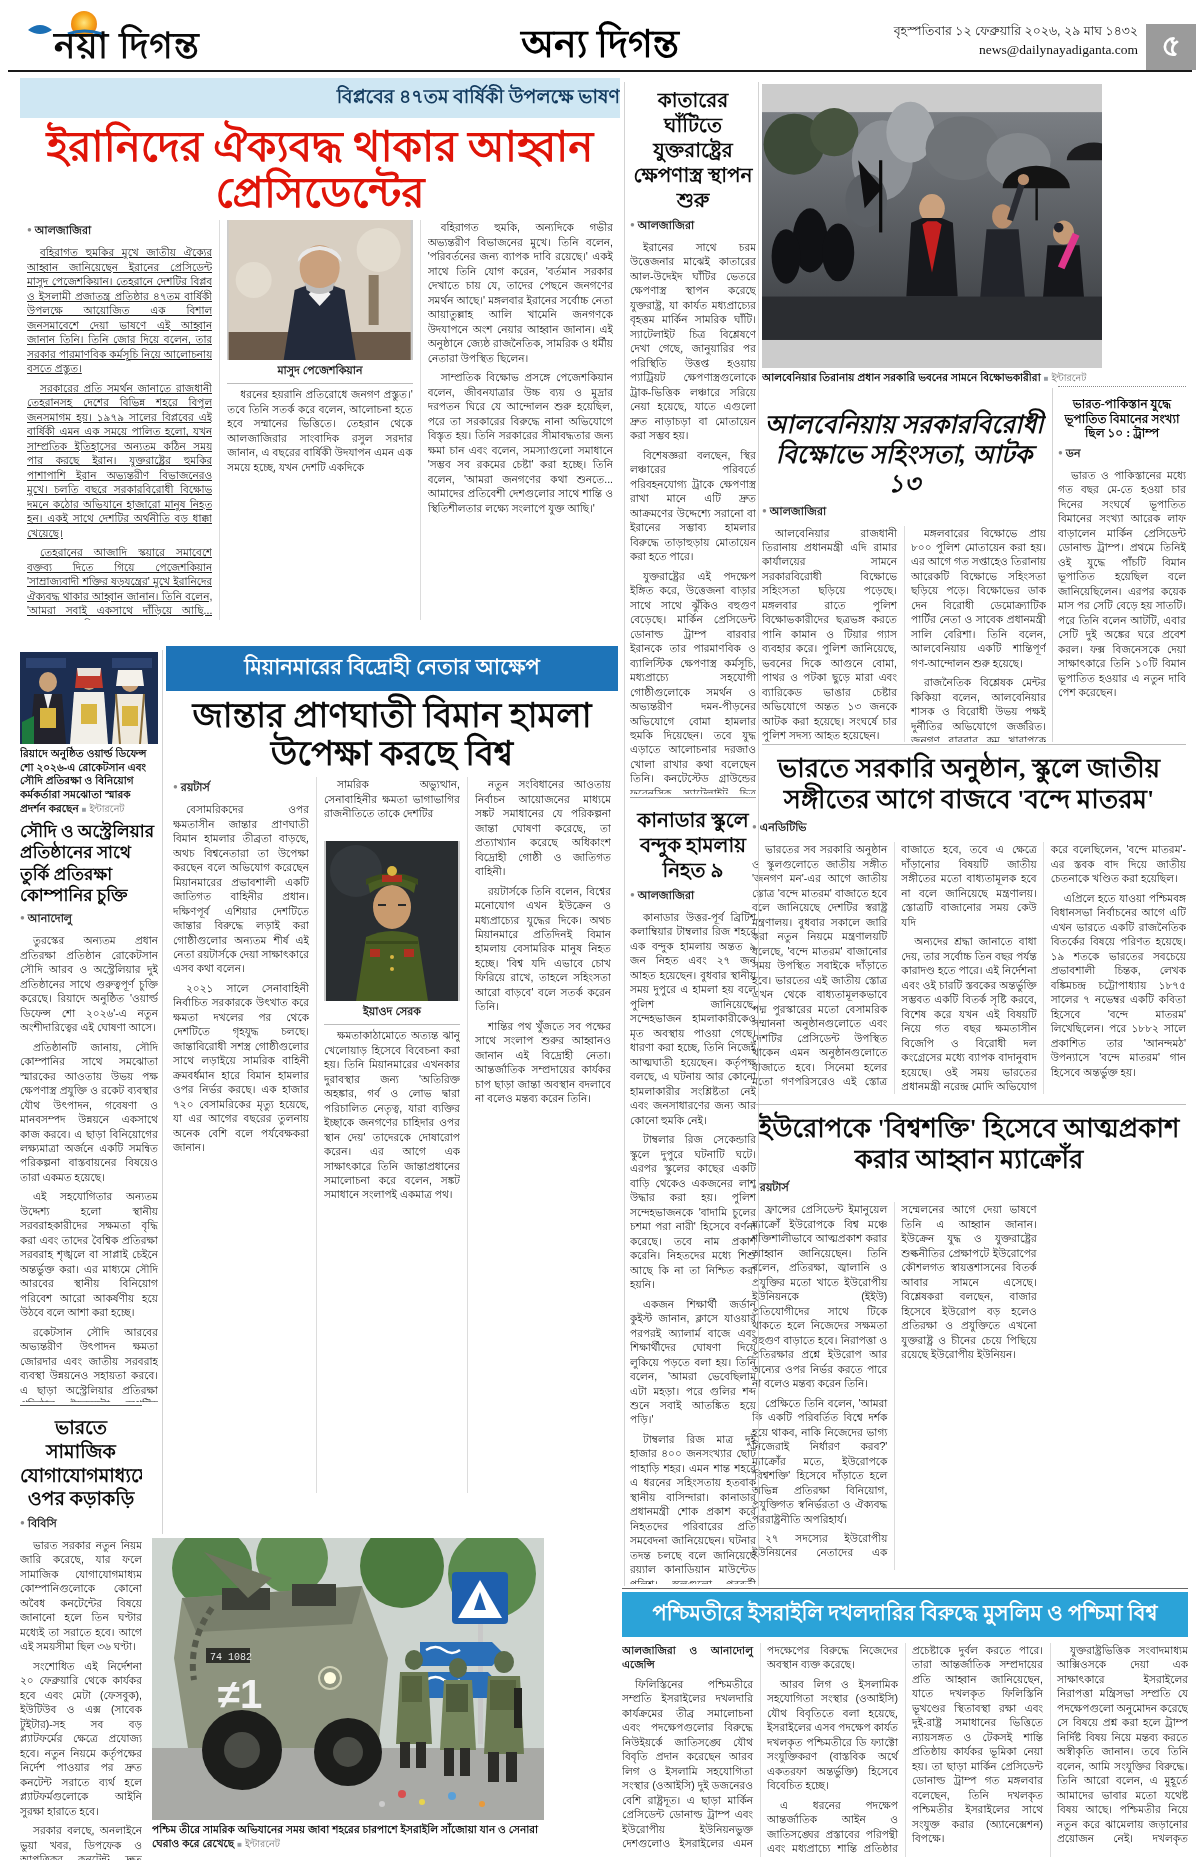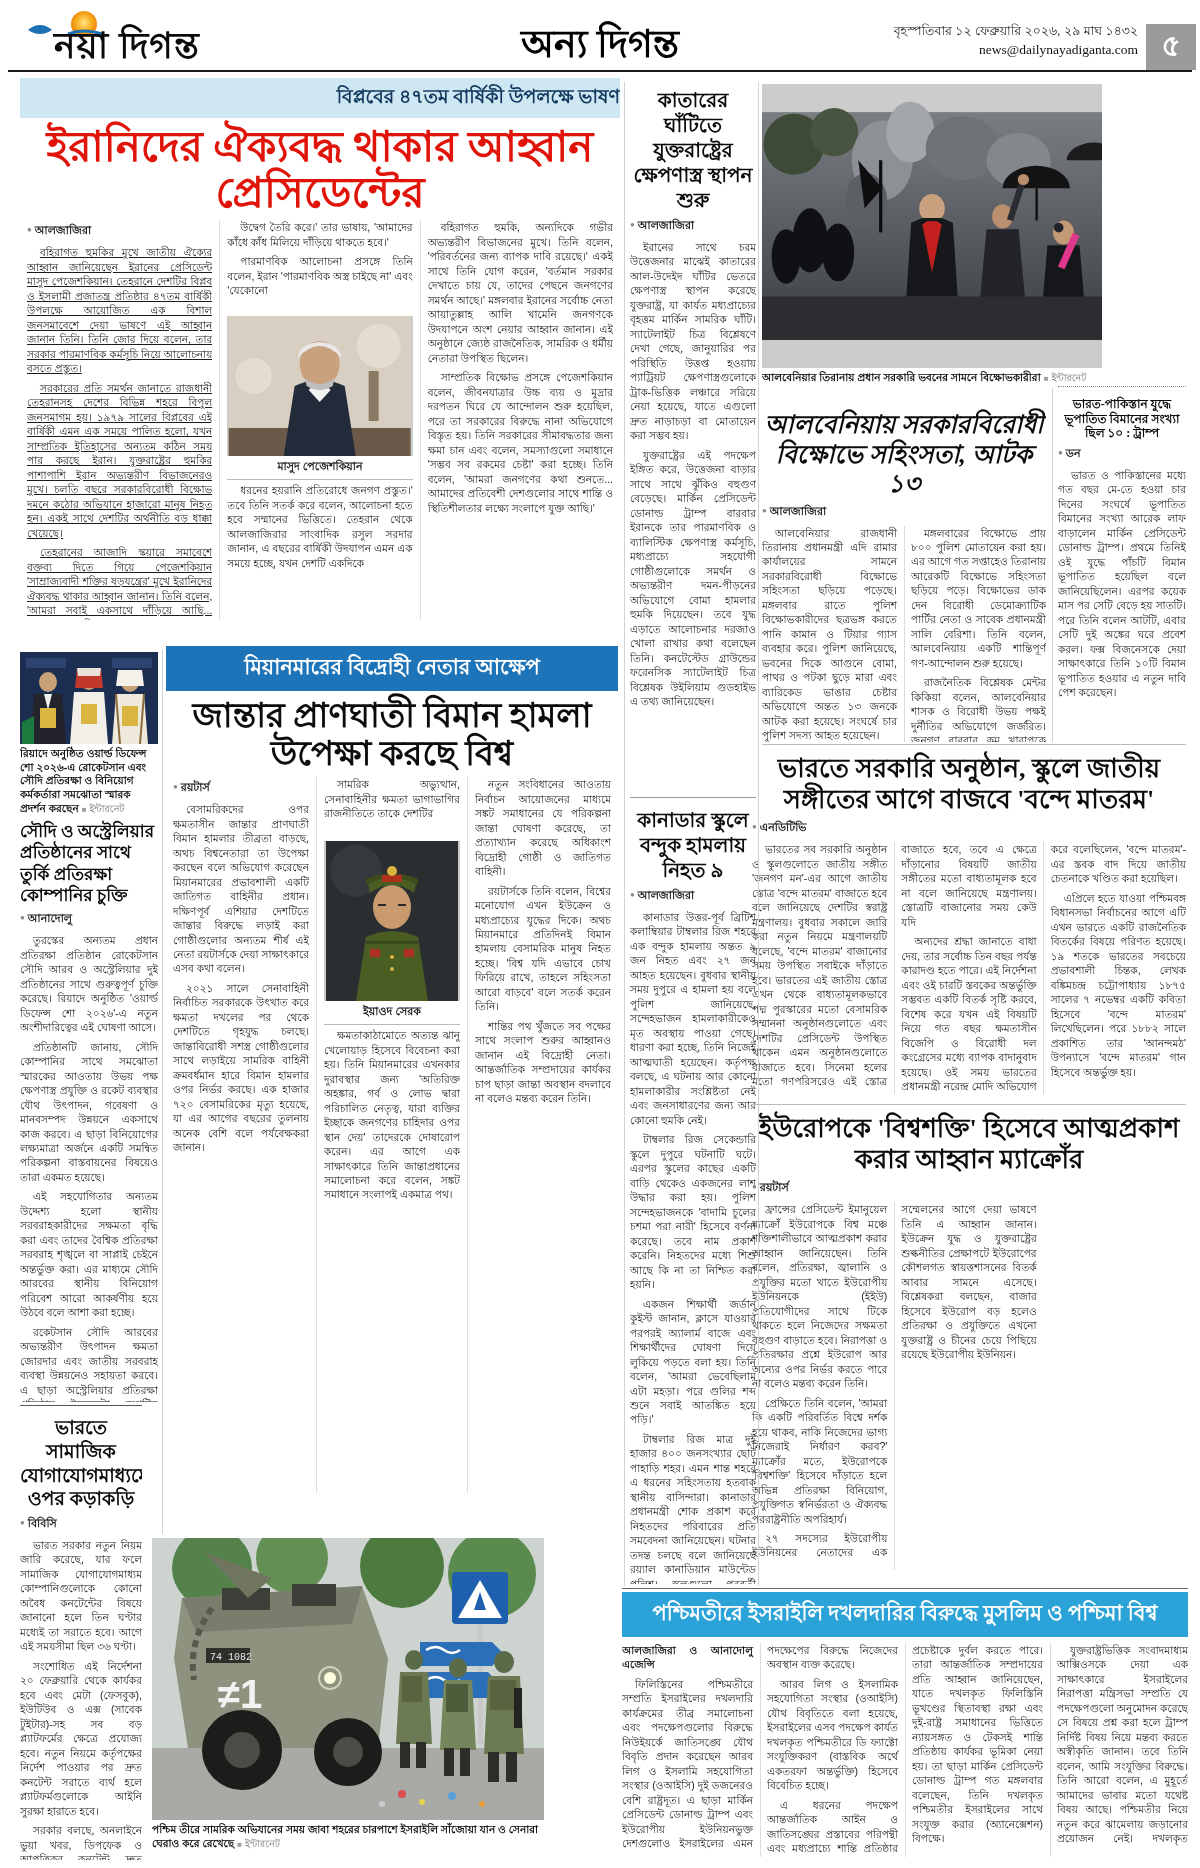--- a/index.html
+++ b/index.html
@@ -83,24 +83,20 @@
     <div class="flexcols" style="height:400px;margin-top:4px;">
       <div class="col">
         <div class="src"><span class="b">●</span><span>আলজাজিরা</span></div>
         <div class="body" style="height:376px;text-decoration:underline;">
           <p>বহিরাগত হুমকির মুখে জাতীয় ঐক্যের আহ্বান জানিয়েছেন ইরানের প্রেসিডেন্ট মাসুদ পেজেশকিয়ান। তেহরানে দেশটির বিপ্লব ও ইসলামী প্রজাতন্ত্র প্রতিষ্ঠার ৪৭তম বার্ষিকী উপলক্ষে আয়োজিত এক বিশাল জনসমাবেশে দেয়া ভাষণে এই আহ্বান জানান তিনি। তিনি জোর দিয়ে বলেন, তার সরকার পারমাণবিক কর্মসূচি নিয়ে আলোচনায় বসতে প্রস্তুত।</p>
           <p>সরকারের প্রতি সমর্থন জানাতে রাজধানী তেহরানসহ দেশের বিভিন্ন শহরে বিপুল জনসমাগম হয়। ১৯৭৯ সালের বিপ্লবের এই বার্ষিকী এমন এক সময়ে পালিত হলো, যখন সাম্প্রতিক ইতিহাসের অন্যতম কঠিন সময় পার করছে ইরান। যুক্তরাষ্ট্রের হুমকির পাশাপাশি ইরান অভ্যন্তরীণ বিভাজনেরও মুখে। চলতি বছরে সরকারবিরোধী বিক্ষোভ দমনে কঠোর অভিযানে হাজারো মানুষ নিহত হন। একই সাথে দেশটির অর্থনীতি বড় ধাক্কা খেয়েছে।</p>
           <p>তেহরানের আজাদি স্কয়ারে সমাবেশে বক্তব্য দিতে গিয়ে পেজেশকিয়ান 'সাম্রাজ্যবাদী শক্তির ষড়যন্ত্রের' মুখে ইরানিদের ঐক্যবদ্ধ থাকার আহ্বান জানান। তিনি বলেন, 'আমরা সবাই একসাথে দাঁড়িয়ে আছি... আমাদের জাতিকে লক্ষ্য করে যে ষড়যন্ত্র চলছে, তার বিরুদ্ধে ঐক্যবদ্ধ।' তিনি আরো বলেন, ইরানি জনগণের শক্তি ও ঐক্য আমাদের শত্রুর মনে</p>
         </div>
       </div>
       <div class="col">
-        <div class="body" style="height:96px;">
-          <p>উদ্বেগ তৈরি করে।' তার ভাষায়, 'আমাদের কাঁধে কাঁধ মিলিয়ে দাঁড়িয়ে থাকতে হবে।'</p>
-          <p>পারমাণবিক আলোচনা প্রসঙ্গে তিনি বলেন, ইরান 'পারমাণবিক অস্ত্র চাইছে না' এবং 'যেকোনো</p>
-        </div>
         <svg class="photo" width="182" height="140" viewBox="0 0 182 140">
           <rect width="182" height="140" fill="#d8cfc2"></rect>
           <circle cx="150" cy="30" r="22" fill="#e3dccf"></circle>
             <circle cx="25" cy="60" r="18" fill="#e3dccf"></circle>
           <rect x="0" y="112" width="182" height="28" fill="#6b5a4a"></rect>
           <path d="M55 140 L66 70 Q91 58 116 70 L127 140 Z" fill="#232a3a"></path>
           <path d="M80 74 L91 86 L102 74 L98 70 L84 70 Z" fill="#f2f2f2"></path>
           <ellipse cx="91" cy="48" rx="20" ry="23" fill="#caa17e"></ellipse>
           <path d="M69 42 Q91 18 113 42 Q112 28 91 26 Q70 28 69 42 Z" fill="#e8e8e8"></path>
           <path d="M76 62 Q91 74 106 62 L104 70 Q91 78 78 70 Z" fill="#bdbdbd"></path>
@@ -118,20 +114,21 @@
         </div>
       </div>
     </div>
   </div>
 
   <div class="art" style="left:630px;top:82px;width:126px;height:712px;">
     <div class="hl" style="font-size:20px;line-height:1.25;">কাতারের ঘাঁটিতে যুক্তরাষ্ট্রের ক্ষেপণাস্ত্র স্থাপন শুরু</div>
     <div class="src"><span class="b">●</span><span>আলজাজিরা</span></div>
     <div class="body" style="height:600px;">
       <p>ইরানের সাথে চরম উত্তেজনার মাঝেই কাতারের আল-উদেইদ ঘাঁটির ভেতরে ক্ষেপণাস্ত্র স্থাপন করেছে যুক্তরাষ্ট্র, যা কার্যত মধ্যপ্রাচ্যের বৃহত্তম মার্কিন সামরিক ঘাঁটি। স্যাটেলাইট চিত্র বিশ্লেষণে দেখা গেছে, জানুয়ারির পর পরিস্থিতি উত্তপ্ত হওয়ায় প্যাট্রিয়ট ক্ষেপণাস্ত্রগুলোকে ট্রাক-ভিত্তিক লঞ্চারে সরিয়ে নেয়া হয়েছে, যাতে এগুলো দ্রুত নাড়াচড়া বা মোতায়েন করা সম্ভব হয়।</p>
+      <p>বিশেষজ্ঞরা বলছেন, স্থির লঞ্চারের পরিবর্তে পরিবহনযোগ্য ট্রাকে ক্ষেপণাস্ত্র রাখা মানে এটি দ্রুত আক্রমণের উদ্দেশ্যে সরানো বা ইরানের সম্ভাব্য হামলার বিরুদ্ধে তাড়াহুড়ায় মোতায়েন করা হতে পারে।</p>
       <p>যুক্তরাষ্ট্রের এই পদক্ষেপ ইঙ্গিত করে, উত্তেজনা বাড়ার সাথে সাথে ঝুঁকিও বহুগুণ বেড়েছে। মার্কিন প্রেসিডেন্ট ডোনাল্ড ট্রাম্প বারবার ইরানকে তার পারমাণবিক ও ব্যালিস্টিক ক্ষেপণাস্ত্র কর্মসূচি, মধ্যপ্রাচ্যে সহযোগী গোষ্ঠীগুলোকে সমর্থন ও অভ্যন্তরীণ দমন-পীড়নের অভিযোগে বোমা হামলার হুমকি দিয়েছেন। তবে যুদ্ধ এড়াতে আলোচনার দরজাও খোলা রাখার কথা বলেছেন তিনি। কনটেস্টেড গ্রাউন্ডের ফরেনসিক স্যাটেলাইট চিত্র বিশ্লেষক উইলিয়াম গুডহাইভ এ তথ্য জানিয়েছেন।</p>
 
     </div>
   </div>
 
   <div class="art" style="left:762px;top:84px;width:340px;height:316px;">
     <svg class="photo" width="424" height="284" viewBox="0 0 424 284">
       <defs>
           <linearGradient id="pbg" x1="0" y1="0" x2="0" y2="1">
         <stop offset="0%" stop-color="#7a7e83"></stop>

